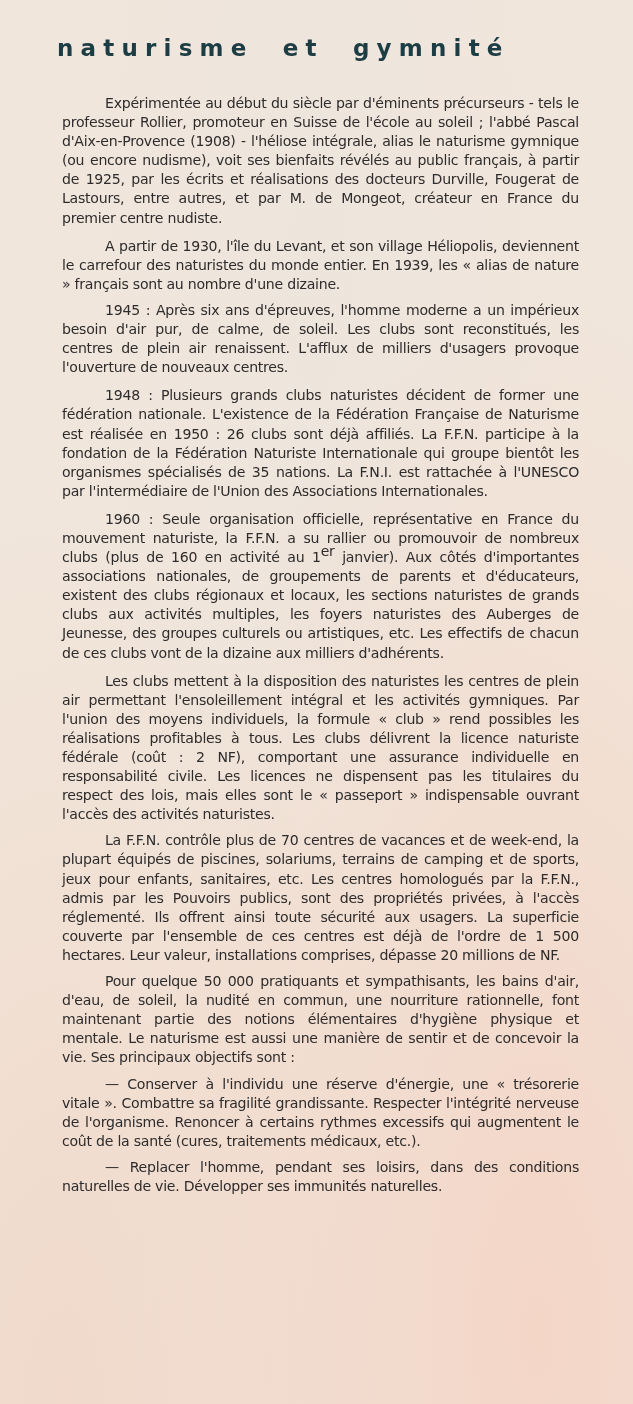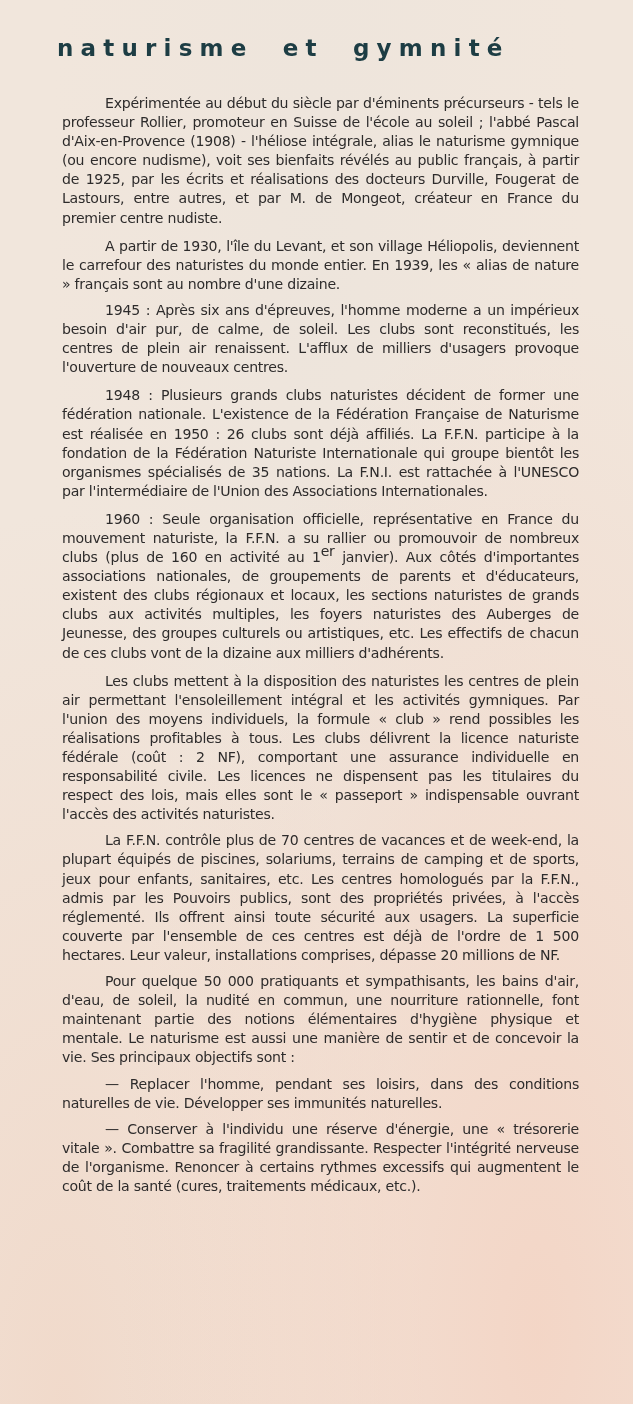--- a/index.html
+++ b/index.html
@@ -49,16 +49,16 @@
 
   <div class="body">
     <p>Expérimentée au début du siècle par d'éminents précurseurs - tels le professeur Rollier, promoteur en Suisse de l'école au soleil ; l'abbé Pascal d'Aix-en-Provence (1908) - l'héliose intégrale, alias le naturisme gymnique (ou encore nudisme), voit ses bienfaits révélés au public français, à partir de 1925, par les écrits et réalisations des docteurs Durville, Fougerat de Lastours, entre autres, et par M. de Mongeot, créateur en France du premier centre nudiste.</p>
     <p class="gap">A partir de 1930, l'île du Levant, et son village Héliopolis, deviennent le carrefour des naturistes du monde entier. En 1939, les « alias de nature » français sont au nombre d'une dizaine.</p>
     <p class="gap-s">1945 : Après six ans d'épreuves, l'homme moderne a un impérieux besoin d'air pur, de calme, de soleil. Les clubs sont reconstitués, les centres de plein air renaissent. L'afflux de milliers d'usagers provoque l'ouverture de nouveaux centres.</p>
     <p class="gap">1948 : Plusieurs grands clubs naturistes décident de former une fédération nationale. L'existence de la Fédération Française de Naturisme est réalisée en 1950 : 26 clubs sont déjà affiliés. La F.F.N. participe à la fondation de la Fédération Naturiste Internationale qui groupe bientôt les organismes spécialisés de 35 nations. La F.N.I. est rattachée à l'UNESCO par l'intermédiaire de l'Union des Associations Internationales.</p>
     <p class="gap"><span>1960 : Seule organisation officielle, représentative en France du mouvement naturiste, la F.F.N. a su rallier ou promouvoir de nombreux clubs (plus de 160 en activité au 1</span><sup>er</sup><span> janvier). Aux côtés d'importantes associations nationales, de groupements de parents et d'éducateurs, existent des clubs régionaux et locaux, les sections naturistes de grands clubs aux activités multiples, les foyers naturistes des Auberges de Jeunesse, des groupes culturels ou artistiques, etc. Les effectifs de chacun de ces clubs vont de la dizaine aux milliers d'adhérents.</span></p>
     <p class="gap">Les clubs mettent à la disposition des naturistes les centres de plein air permettant l'ensoleillement intégral et les activités gymniques. Par l'union des moyens individuels, la formule « club » rend possibles les réalisations profitables à tous. Les clubs délivrent la licence naturiste fédérale (coût : 2 NF), comportant une assurance individuelle en responsabilité civile. Les licences ne dispensent pas les titulaires du respect des lois, mais elles sont le « passeport » indispensable ouvrant l'accès des activités naturistes.</p>
     <p class="gap-s">La F.F.N. contrôle plus de 70 centres de vacances et de week-end, la plupart équipés de piscines, solariums, terrains de camping et de sports, jeux pour enfants, sanitaires, etc. Les centres homologués par la F.F.N., admis par les Pouvoirs publics, sont des propriétés privées, à l'accès réglementé. Ils offrent ainsi toute sécurité aux usagers. La superficie couverte par l'ensemble de ces centres est déjà de l'ordre de 1 500 hectares. Leur valeur, installations comprises, dépasse 20 millions de NF.</p>
     <p>Pour quelque 50 000 pratiquants et sympathisants, les bains d'air, d'eau, de soleil, la nudité en commun, une nourriture rationnelle, font maintenant partie des notions élémentaires d'hygiène physique et mentale. Le naturisme est aussi une manière de sentir et de concevoir la vie. Ses principaux objectifs sont :</p>
+    <p>— Conserver à l'individu une réserve d'énergie, une « trésorerie vitale ». Combattre sa fragilité grandissante. Respecter l'intégrité nerveuse de l'organisme. Renoncer à certains rythmes excessifs qui augmentent le coût de la santé (cures, traitements médicaux, etc.).</p>
     <p>— Replacer l'homme, pendant ses loisirs, dans des conditions naturelles de vie. Développer ses immunités naturelles.</p>
-    <p>— Conserver à l'individu une réserve d'énergie, une « trésorerie vitale ». Combattre sa fragilité grandissante. Respecter l'intégrité nerveuse de l'organisme. Renoncer à certains rythmes excessifs qui augmentent le coût de la santé (cures, traitements médicaux, etc.).</p>
   </div>
 </div>
 
 </body></html>

